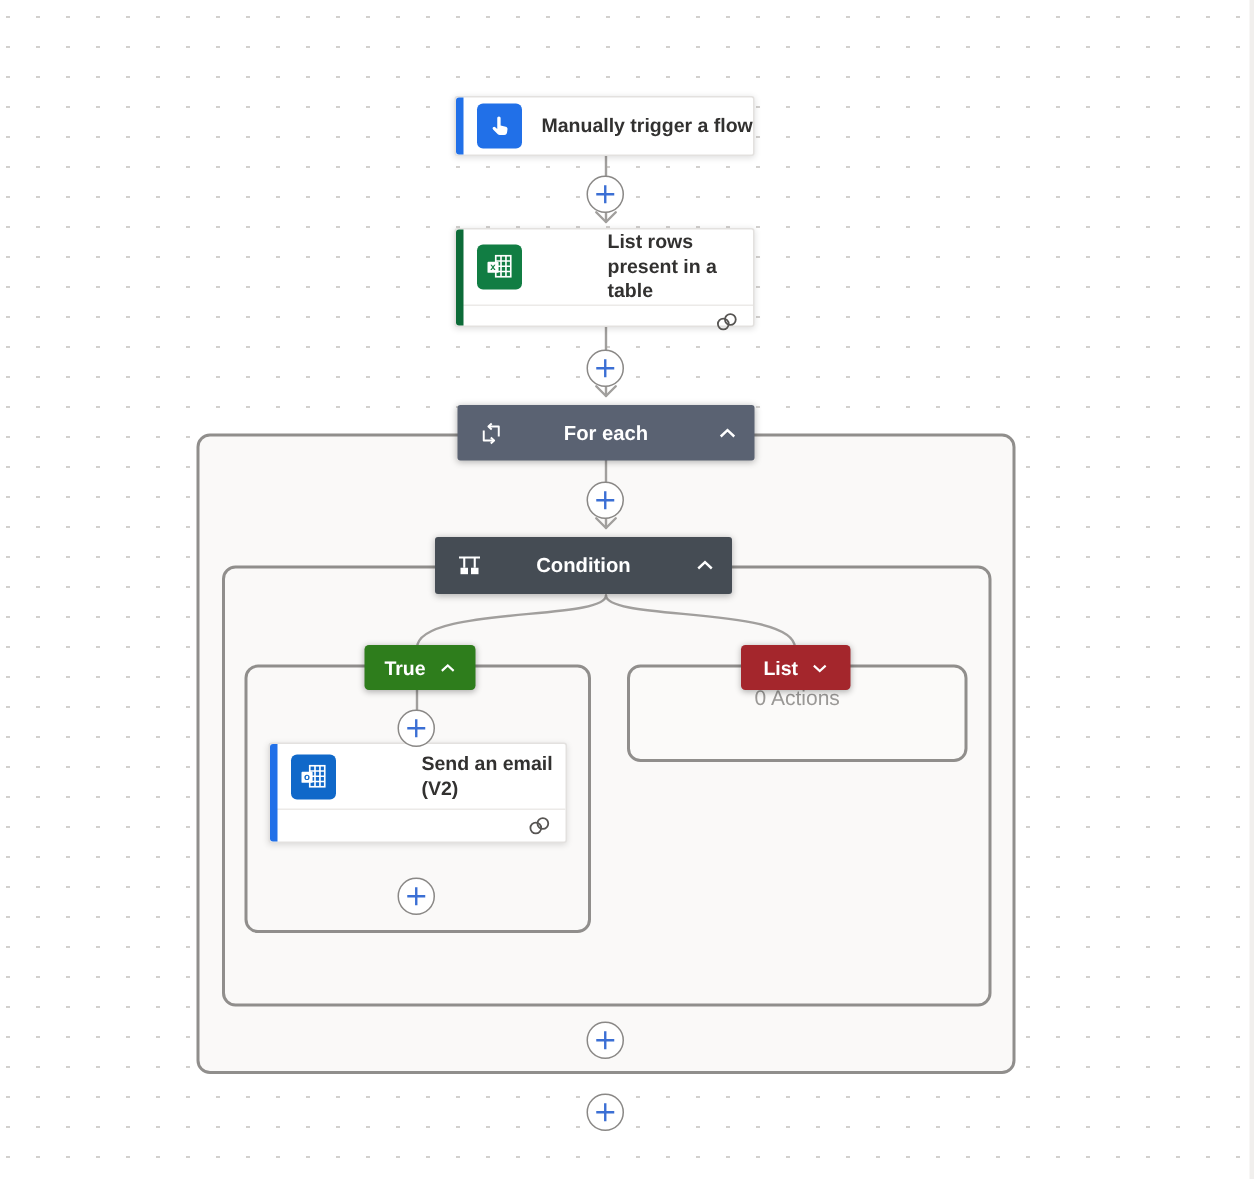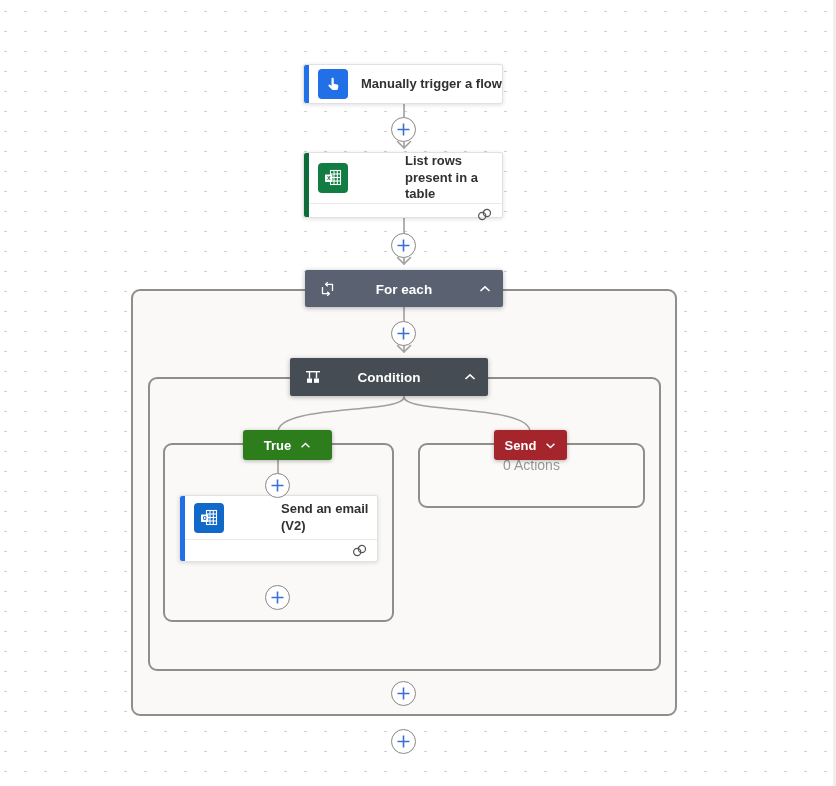--- a/index.html
+++ b/index.html
@@ -68,21 +68,21 @@
   }
   .scope-header .hdr-chevron{position:absolute; right:12px; top:50%; transform:translateY(-50%); display:flex; cursor:pointer;}
 
   
   .branch-badge{
     position:absolute; z-index:5; height:30px; border-radius:3px;
     display:flex; align-items:center; justify-content:center; gap:9px;
     color:#fff; font-size:13px; font-weight:700;
     box-shadow:0 1px 4px rgba(0,0,0,.3); cursor:pointer;
   }
-  .true-badge{left:243px; top:430px; width:89px; background:#2e7d1c;}
+  .true-badge{left:243px; top:430px; width:74px; background:#2e7d1c;}
   .false-badge{left:494px; top:430px; width:73px; background:#a4262c;}
 
   
   .plus-btn{
     position:absolute; z-index:5; width:25px; height:25px; border-radius:50%;
     background:#fff; border:1px solid #8a8886; box-sizing:border-box;
     display:flex; align-items:center; justify-content:center; cursor:pointer;
   }
 </style>
 </head>
@@ -202,21 +202,21 @@
     </span>
   </div>
 
   <div class="branch-badge true-badge">
     <span>True</span>
     <svg width="11" height="7" viewBox="0 0 12 8" fill="none" stroke="#fff" stroke-width="1.6">
         <path d="M1.5 6 L6 1.8 L10.5 6"></path>
       </svg>
   </div>
   <div class="branch-badge false-badge">
-    <span>Send</span>
+    <span>List</span>
     <svg width="11" height="7" viewBox="0 0 12 8" fill="none" stroke="#fff" stroke-width="1.6">
         <path d="M1.5 2 L6 6.2 L10.5 2"></path>
       </svg>
   </div>
 
   <div class="plus-btn" style="left:265px; top:473px">
     <svg width="13" height="13" viewBox="0 0 13 13" stroke="#3b6fd4" stroke-width="1.6">
         <path d="M6.5 .5 V12.5 M.5 6.5 H12.5"></path>
       </svg>
   </div>

